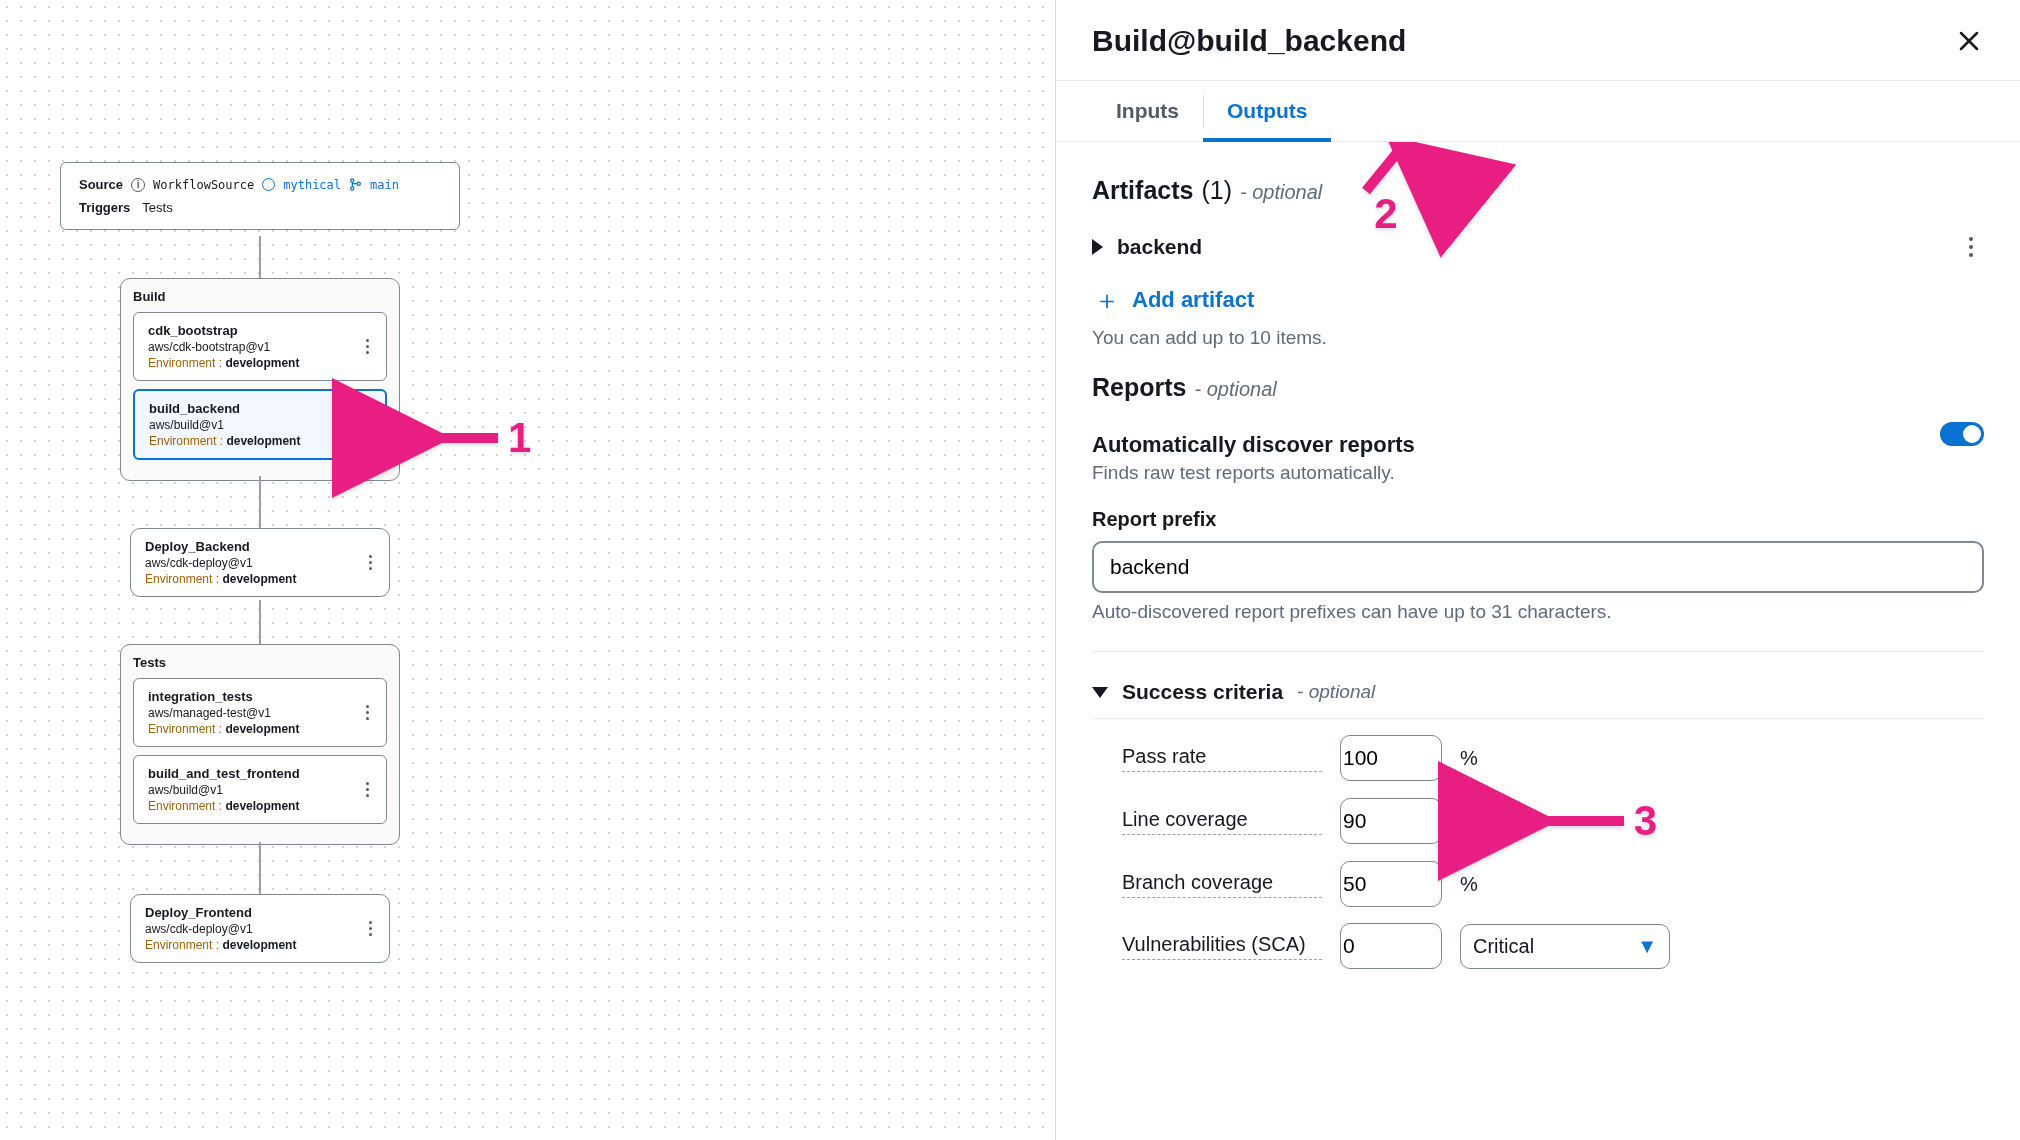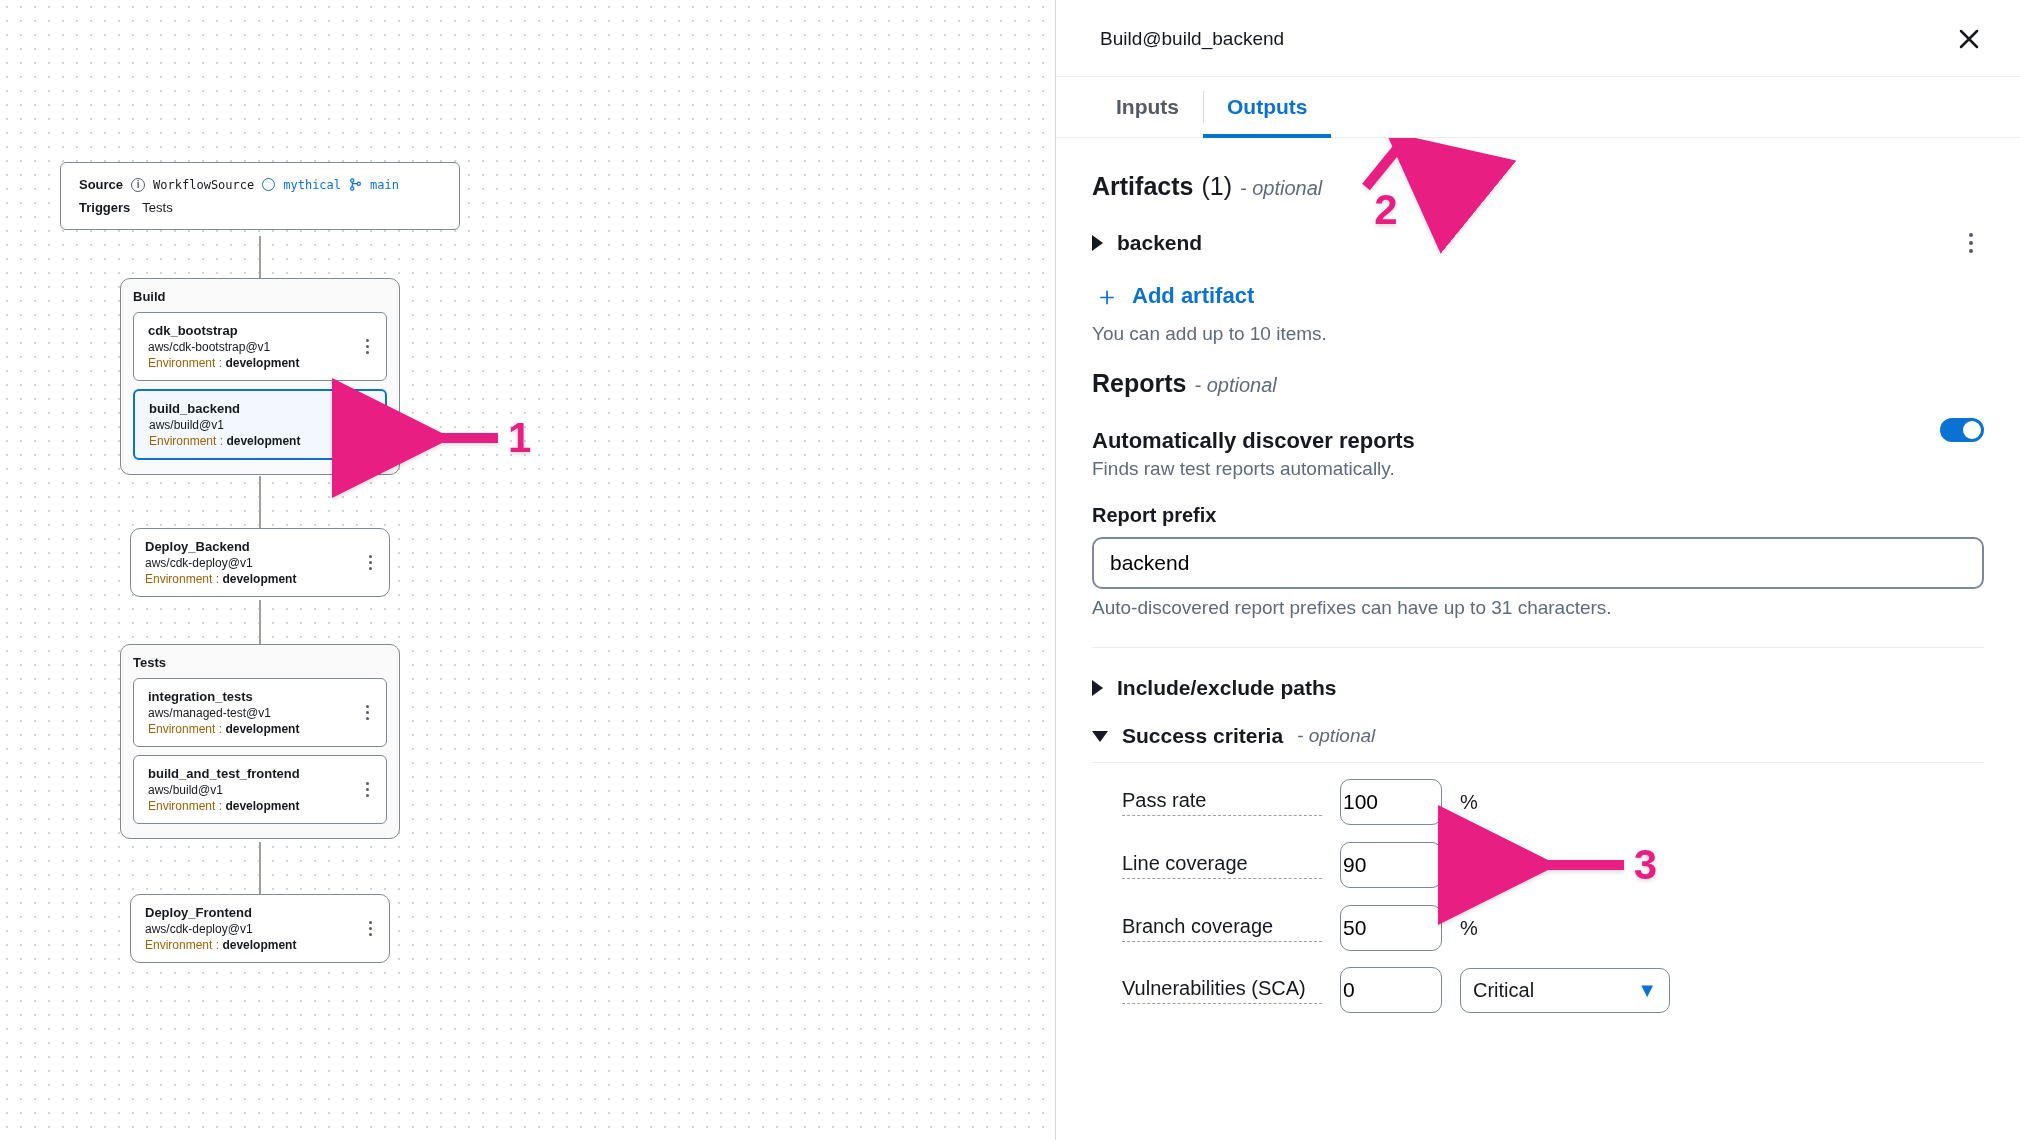--- a/index.html
+++ b/index.html
@@ -21,21 +21,21 @@
     background: #fff;
     border: 1px solid #808991;
     border-radius: 6px;
     padding: 14px 18px;
     font-size: 13px;
   }
   .group-card {
     background: #fafafa;
     border: 1px solid #808991;
     border-radius: 10px;
-    padding: 10px 12px 14px;
+    padding: 10px 12px 20px;
   }
   .group-title { font-weight: 700; font-size: 13px; margin-bottom: 8px; }
   .inner-card {
     position: relative;
     background: #fff;
     border: 1px solid #808991;
     border-radius: 6px;
     padding: 10px 14px;
     font-size: 13px;
     margin-bottom: 8px;
@@ -87,21 +87,21 @@
   
   .panel {
     width: 965px; height: 100%; background: #fff; border-left: 1px solid #d5dbdb;
     display: flex; flex-direction: column; overflow: hidden;
   }
   .panel-header {
     display: flex; align-items: center; justify-content: space-between;
     padding: 24px 36px 22px;
     border-bottom: 1px solid #e9ebed;
   }
-  .panel-title { font-size: 19px; font-weight: 400; margin-left: 8px; }
+  .panel-title { font-size: 30px; font-weight: 700; }
   .close-x { width: 30px; height: 30px; display:flex; align-items:center; justify-content:center; cursor:pointer; }
   .tabs {
     display: flex; gap: 0; padding: 0 36px; border-bottom: 1px solid #e9ebed;
     position: relative;
   }
   .tab {
     padding: 18px 24px; font-size: 21px; font-weight: 700; color: #545b64;
     cursor: pointer; position: relative;
   }
   .tab + .tab::before {
@@ -360,24 +360,20 @@
       </div>
       <div class="toggle"></div>
     </div>
 
     <div class="field-label">Report prefix</div>
     <input class="text-input" value="backend" style="">
     <div class="subhelp" style="margin-top:8px;">Auto-discovered report prefixes can have up to 31 characters.</div>
 
     <div class="hr"></div>
 
-    <div class="row-main" style="gap:14px; margin-bottom:10px;">
-      <div class="tri"></div>
-      <span style="font-size:21px; font-weight:700;">Include/exclude paths</span>
-    </div>
 
     <div class="row-main" style="gap:14px; margin:24px 0 8px;">
       <div class="tri down"></div>
       <span style="font-size:21px; font-weight:700;">Success criteria</span>
       <span class="sec-sub" style="font-size:19px;">- optional</span>
     </div>
 
     <div class="hr" style="margin:14px 0 10px;"></div>
 
     <div class="crit-row">

